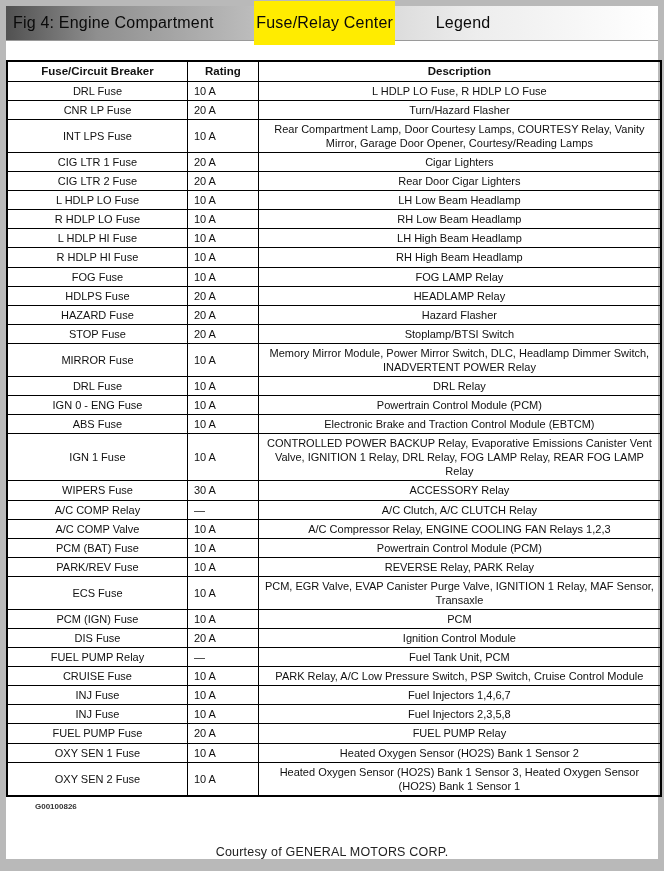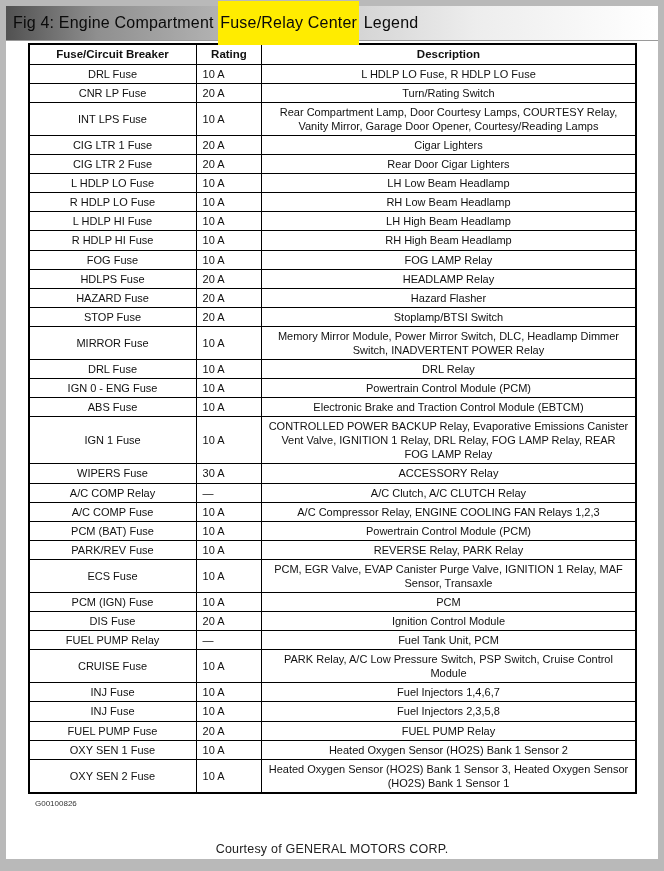--- a/index.html
+++ b/index.html
@@ -20,29 +20,30 @@
     height:35px;
     background:linear-gradient(90deg,#515151 0%,#8f8f8f 14%,#c4c4c4 42%,#ededed 72%,#ffffff 100%);
     display:flex;
     align-items:center;
     padding:0 7px;
     font-size:16px;
     color:#0a0a0a;
     letter-spacing:0.2px;
     border-bottom:1px solid #9a9a9a;
     white-space:pre;
+    gap:36px;
   }
   .title-highlight {
     background:#ffec00;
     padding:13px 2px;
   }
   .fuse-table {
     border-collapse:collapse;
-    width:609px;
-    margin:2px auto 0 auto;
+    width:656px;
+    margin:19px auto 0 auto;
     font-size:11px;
     color:#111;
     border:2px solid #000;
   }
   .fuse-table th, .fuse-table td {
     border:1px solid #000;
     padding:2px 6px;
     line-height:1.28;
     vertical-align:middle;
   }
@@ -53,20 +54,21 @@
   }
   .fuse-table th:first-child { text-align:center; }
   .fuse-table td { height:19px; }
   .col-fuse   { width:168px; text-align:center; }
   .col-rating { width:66px;  }
   .col-desc   { width:375px; text-align:center; }
   .fig-code {
     font-size:8px;
     color:#333;
     margin:5px 0 0 29px;
+    font-weight:bold;
   }
   .courtesy {
     text-align:center;
     font-size:12.5px;
     color:#222;
     margin-top:34px;
     letter-spacing:0.2px;
   }
 </style>
 </head>
@@ -88,21 +90,21 @@
     </thead>
     <tbody>
         <tr>
       <td class="col-fuse">DRL Fuse</td>
       <td class="col-rating">10 A</td>
       <td class="col-desc">L HDLP LO Fuse, R HDLP LO Fuse</td>
     </tr>
         <tr>
       <td class="col-fuse">CNR LP Fuse</td>
       <td class="col-rating">20 A</td>
-      <td class="col-desc">Turn/Rating Switch</td>
+      <td class="col-desc">Turn/Hazard Flasher</td>
     </tr>
         <tr>
       <td class="col-fuse">INT LPS Fuse</td>
       <td class="col-rating">10 A</td>
       <td class="col-desc">Rear Compartment Lamp, Door Courtesy Lamps, COURTESY Relay, Vanity Mirror, Garage Door Opener, Courtesy/Reading Lamps</td>
     </tr>
         <tr>
       <td class="col-fuse">CIG LTR 1 Fuse</td>
       <td class="col-rating">20 A</td>
       <td class="col-desc">Cigar Lighters</td>
@@ -181,21 +183,21 @@
       <td class="col-fuse">WIPERS Fuse</td>
       <td class="col-rating">30 A</td>
       <td class="col-desc">ACCESSORY Relay</td>
     </tr>
         <tr>
       <td class="col-fuse">A/C COMP Relay</td>
       <td class="col-rating">—</td>
       <td class="col-desc">A/C Clutch, A/C CLUTCH Relay</td>
     </tr>
         <tr>
-      <td class="col-fuse">A/C COMP Fuse</td>
+      <td class="col-fuse">A/C COMP Valve</td>
       <td class="col-rating">10 A</td>
       <td class="col-desc">A/C Compressor Relay, ENGINE COOLING FAN Relays 1,2,3</td>
     </tr>
         <tr>
       <td class="col-fuse">PCM (BAT) Fuse</td>
       <td class="col-rating">10 A</td>
       <td class="col-desc">Powertrain Control Module (PCM)</td>
     </tr>
         <tr>
       <td class="col-fuse">PARK/REV Fuse</td>

